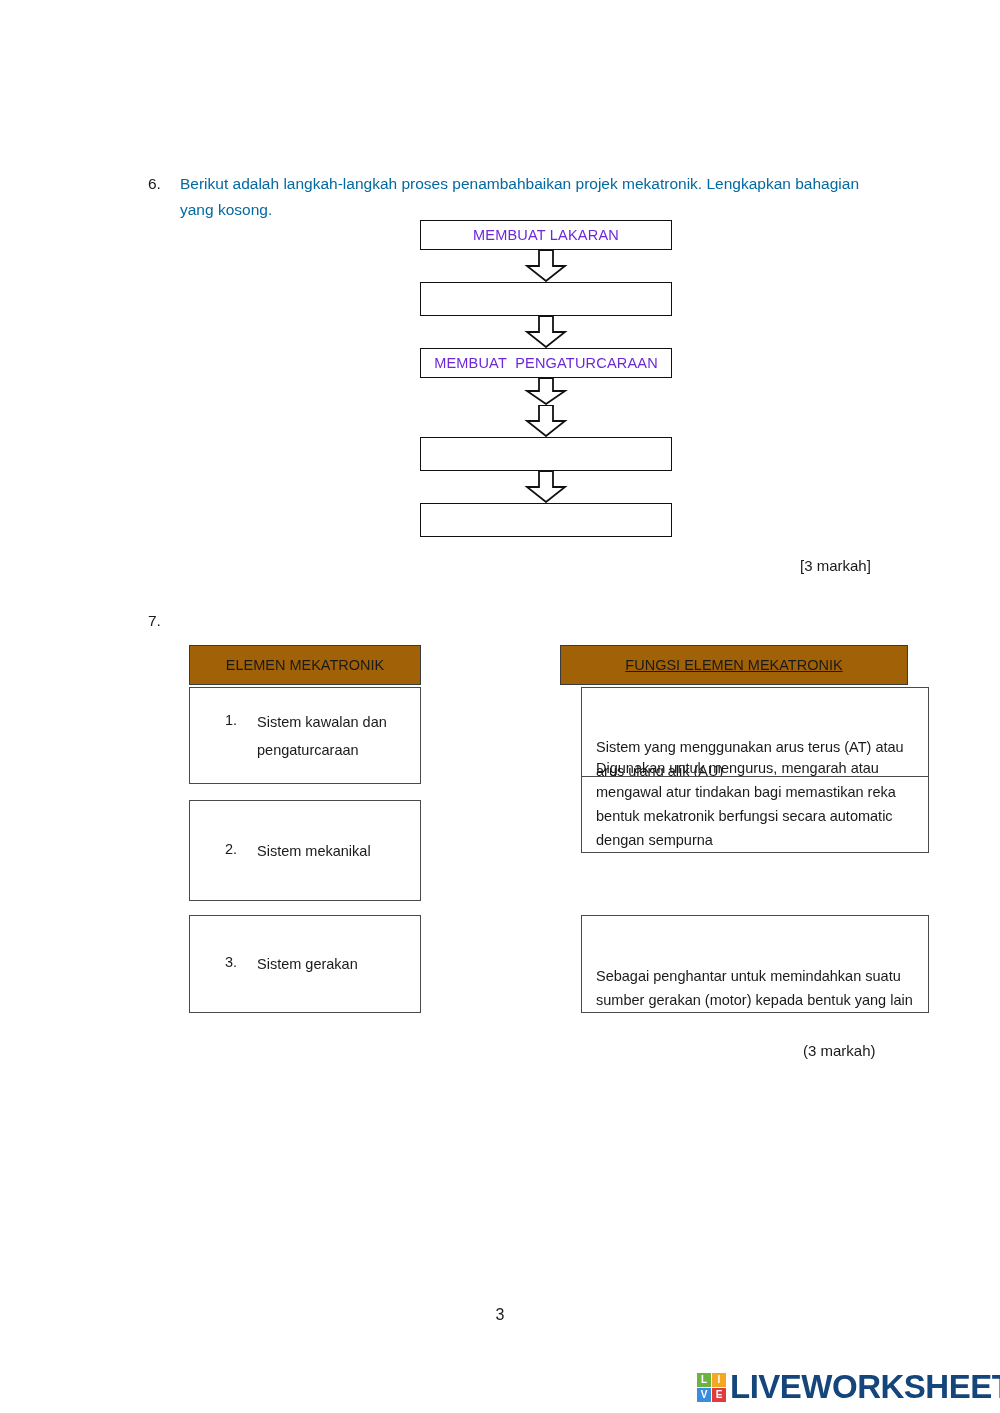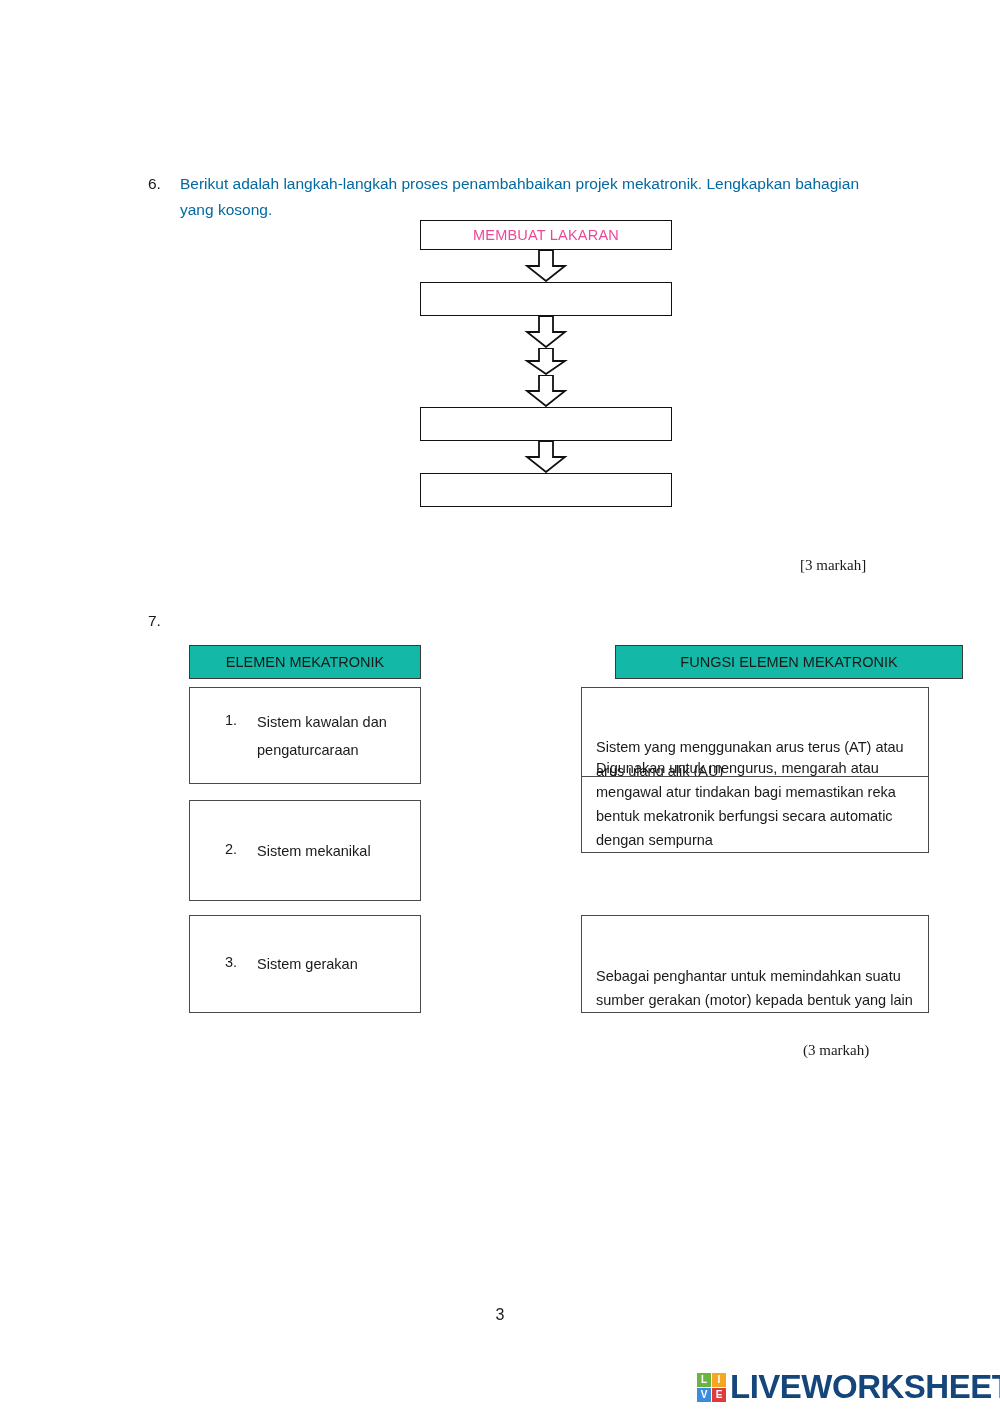--- a/index.html
+++ b/index.html
@@ -51,56 +51,55 @@
     height: 30px;
     display: flex;
     align-items: center;
     justify-content: center;
     box-sizing: border-box;
   }
   .flow-box.tall { height: 34px; }
   .flow-box-label {
     font-size: 14.5px;
     letter-spacing: 0.2px;
-    color: #ec4899;
+    color: #6d28d9;
     white-space: pre;
   }
   .flow-arrow {
     height: 32px;
     display: flex;
     justify-content: center;
     align-items: center;
   }
   .flow-arrow svg { display: block; }
 
   
   .marks {
     position: absolute;
     font-size: 15px;
     color: #1a1a1a;
-    font-family: Liberation Serif, serif;
   }
   #marks-q6 { left: 800px; top: 557px; }
   #marks-q7 { left: 803px; top: 1042px; }
 
   
   .match-head {
     position: absolute;
     border: 1.4px solid #3a3a3a;
-    background: #14b8a6;
-    height: 34px;
+    background: #a16207;
+    height: 40px;
     display: flex;
     align-items: center;
     justify-content: center;
     box-sizing: border-box;
     font-size: 14.5px;
     color: #1a1a1a;
   }
   #head-left  { left: 189px; top: 645px; width: 232px; }
-  #head-right { left: 615px; top: 645px; width: 348px; }
+  #head-right { left: 560px; top: 645px; width: 348px; text-decoration: underline; }
 
   .match-box {
     position: absolute;
     border: 1.4px solid #4a4a4a;
     background: #ffffff;
     box-sizing: border-box;
   }
   .left-box {
     left: 189px;
     width: 232px;
@@ -214,20 +213,23 @@
   <div class="flow-box tall">
     <span class="flow-box-label"></span>
   </div>
 
   <div class="flow-arrow">
     <svg width="52" height="32" viewBox="0 0 52 32">
       <polygon points="19,0 33,0 33,16 45,16 26,31 7,16 19,16" fill="#ffffff" stroke="#111111" stroke-width="1.8" stroke-linejoin="miter"></polygon>
     </svg>
   </div>
 
+  <div class="flow-box">
+    <span class="flow-box-label">MEMBUAT  PENGATURCARAAN</span>
+  </div>
 
   <div class="flow-arrow" style="height:27px">
     <svg width="52" height="27" viewBox="0 0 52 27">
       <polygon points="19,0 33,0 33,13 45,13 26,26 7,13 19,13" fill="#ffffff" stroke="#111111" stroke-width="1.8" stroke-linejoin="miter"></polygon>
     </svg>
   </div>
 
 
   <div class="flow-arrow">
     <svg width="52" height="32" viewBox="0 0 52 32">

